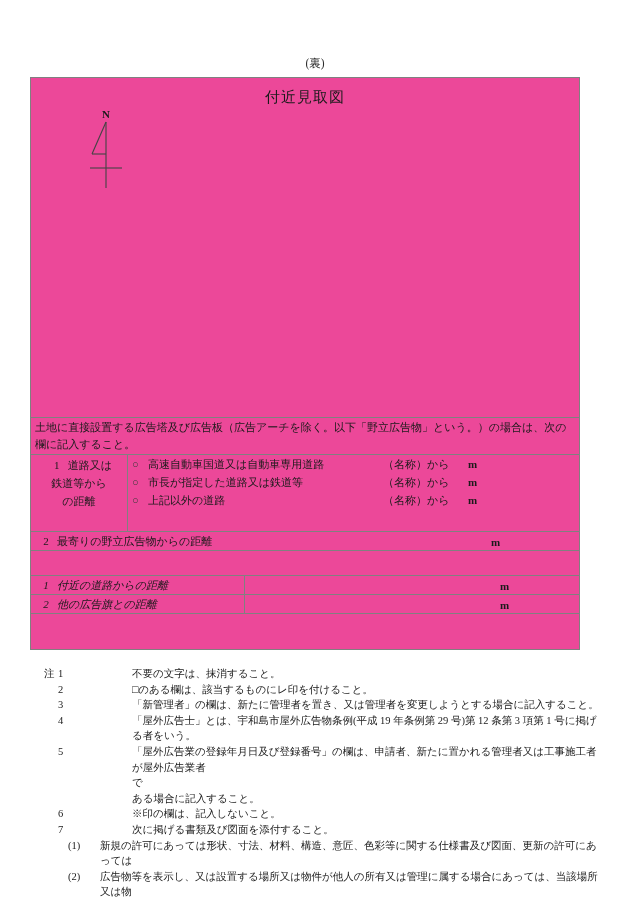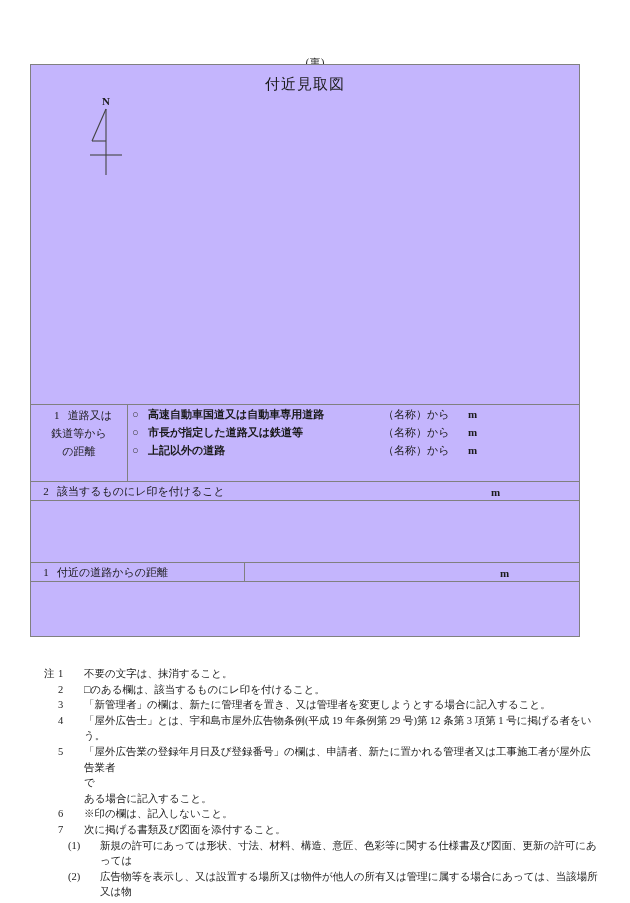--- a/index.html
+++ b/index.html
@@ -26,26 +26,26 @@
     text-align: center;
     font-size: 11.5px;
     line-height: 14px;
     color: #2b2b2b;
   }
 
   
   #form-frame {
     position: absolute;
     left: 30px;
-    top: 64px;
+    top: 77px;
     width: 550px;
     height: 573px;
     border: 1px solid #808080;
     box-sizing: border-box;
-    background: #c4b5fd;
+    background: #ec4899;
   }
 
   #form-title {
     text-align: center;
     font-size: 15px;
     line-height: 20px;
     padding-top: 9px;
     letter-spacing: 1px;
     color: #1a1a1a;
   }
@@ -120,21 +120,20 @@
   }
   .circle-mark {
     display: inline-block;
     width: 16px;
     font-size: 11px;
     color: #3a3a3a;
   }
   .opt-name {
     display: inline-block;
     width: 196px;
-    font-weight: bold;
   }
   .opt-paren {
     display: inline-block;
     width: 72px;
     text-align: right;
   }
   .opt-close {
     display: inline-block;
     width: 52px;
   }
@@ -158,21 +157,21 @@
     position: relative;
     padding: 2px 4px;
   }
   .m-pos {
     position: absolute;
     left: 460px;
     top: 2px;
     font-size: 11px;
     font-weight: bold;
   }
-  .hata-left { width: 205px; }
+  .hata-left { width: 205px; font-style: italic; }
 
   
   #notes {
     position: absolute;
     left: 44px;
     top: 666px;
     width: 556px;
     font-size: 10.5px;
     line-height: 15.6px;
     color: #1a1a1a;
@@ -186,21 +185,21 @@
     width: 14px;
     flex: 0 0 14px;
   }
   .note-num {
     display: inline-block;
     width: 26px;
     flex: 0 0 26px;
     text-align: left;
   }
   .note-num.center { display: flex; align-items: center; }
-  .note-body { flex: 1 1 auto; }
+  .note-body { flex: 1 1 auto; margin-left: 48px; }
   .note-body .cont { display: block; }
   .sub-line {
     display: flex;
     align-items: flex-start;
     padding-left: 24px;
   }
   .sub-num {
     display: inline-block;
     width: 32px;
     flex: 0 0 32px;
@@ -224,20 +223,23 @@
       <line x1="23" y1="12" x2="9" y2="44" stroke="#444" stroke-width="1.1"></line>
       <line x1="9" y1="44" x2="23" y2="44" stroke="#444" stroke-width="1.1"></line>
       <line x1="7" y1="58" x2="39" y2="58" stroke="#444" stroke-width="1.1"></line>
     </svg>
   </div>
 
   <div id="sketch-area"></div>
 
   <table class="tbl" id="tbl-yadate">
     <tbody>
+        <tr>
+      <td class="intro-cell" colspan="2">土地に直接設置する広告塔及び広告板（広告アーチを除く。以下「野立広告物」という。）の場合は、次の欄に記入すること。</td>
+    </tr>
     <tr>
       <td class="lbl-col">
         <div>
           <span class="num-label">1</span><span>道路又は</span>
         </div>
         <div>鉄道等から</div>
         <div>の距離</div>
       </td>
       <td class="opt-col">
         <div class="opt-row">
@@ -259,32 +261,40 @@
           <span class="opt-name">上記以外の道路</span>
           <span class="opt-paren">（名称</span>
           <span class="opt-close">）から</span>
           <span class="unit-m">m</span>
         </div>
         <div style="height:20px"></div>
       </td>
     </tr>
     <tr>
       <td class="m-inline" colspan="2">
-        <span class="num-label">2</span><span>該当するものにレ印を付けること</span>
+        <span class="num-label">2</span><span>最寄りの野立広告物からの距離</span>
         <span class="m-pos">m</span>
       </td>
     </tr>
   </tbody>
     </table>
 
   <table class="tbl" id="tbl-hata">
     <tbody>
     <tr>
       <td class="row-title hata-left">
         <span class="num-label">1</span><span>付近の道路からの距離</span>
+      </td>
+      <td class="m-inline">
+        <span class="m-pos" style="left:255px">m</span>
+      </td>
+    </tr>
+    <tr>
+      <td class="row-title hata-left">
+        <span class="num-label">2</span><span>他の広告旗との距離</span>
       </td>
       <td class="m-inline">
         <span class="m-pos" style="left:255px">m</span>
       </td>
     </tr>
   </tbody>
     </table>
 
 </div>
 

